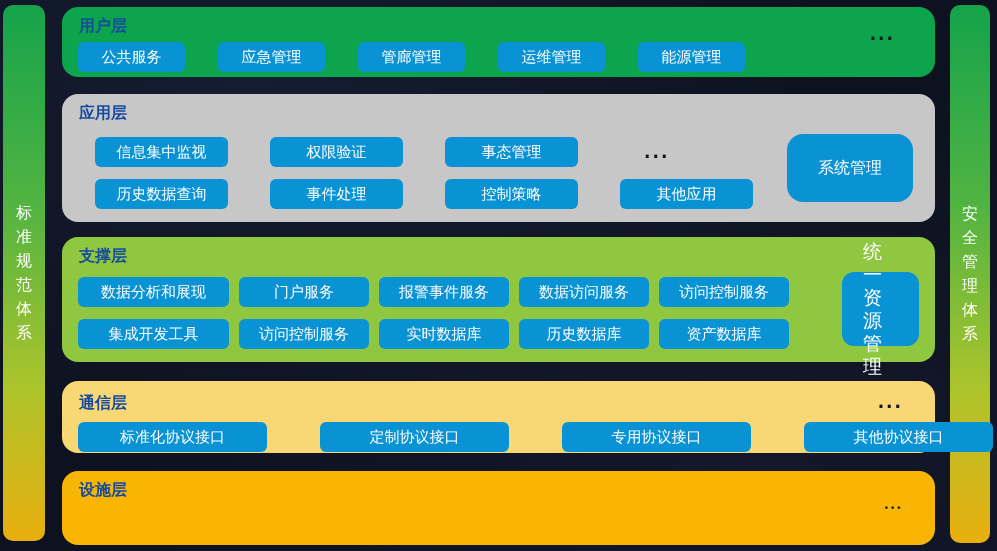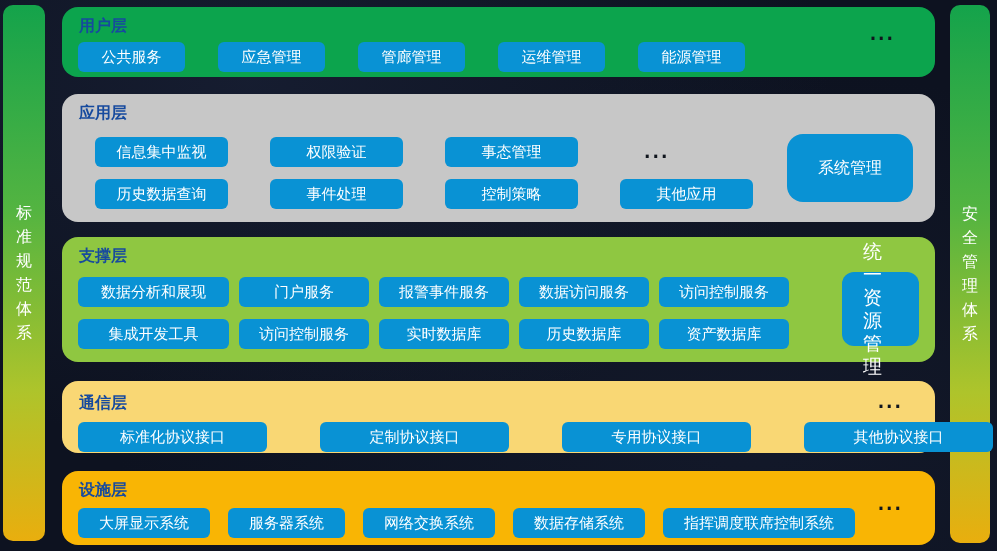--- a/index.html
+++ b/index.html
@@ -158,27 +158,18 @@
         <div class="rows">
           <div class="row">
             <div class="btn">标准化协议接口</div>
             <div class="btn">定制协议接口</div>
             <div class="btn">专用协议接口</div>
             <div class="btn">其他协议接口</div>
           </div>
         </div>
         <div class="more abs-more">...</div>
       </div>
-      <div class="layer layer-4" style="background: rgb(249, 181, 4);">
+      <div class="layer layer-4" style="background: rgb(249, 181, 4); font-family: Liberation Serif, serif;">
         <div class="layer-title">设施层</div>
-        <div class="rows">
-          <div class="row">
-            <div class="btn">大屏显示系统</div>
-            <div class="btn">服务器系统</div>
-            <div class="btn">网络交换系统</div>
-            <div class="btn">数据存储系统</div>
-            <div class="btn">指挥调度联席控制系统</div>
-          </div>
-        </div>
         <div class="more abs-more">...</div>
       </div>
     </div>
 </div>
 
 </body></html>

